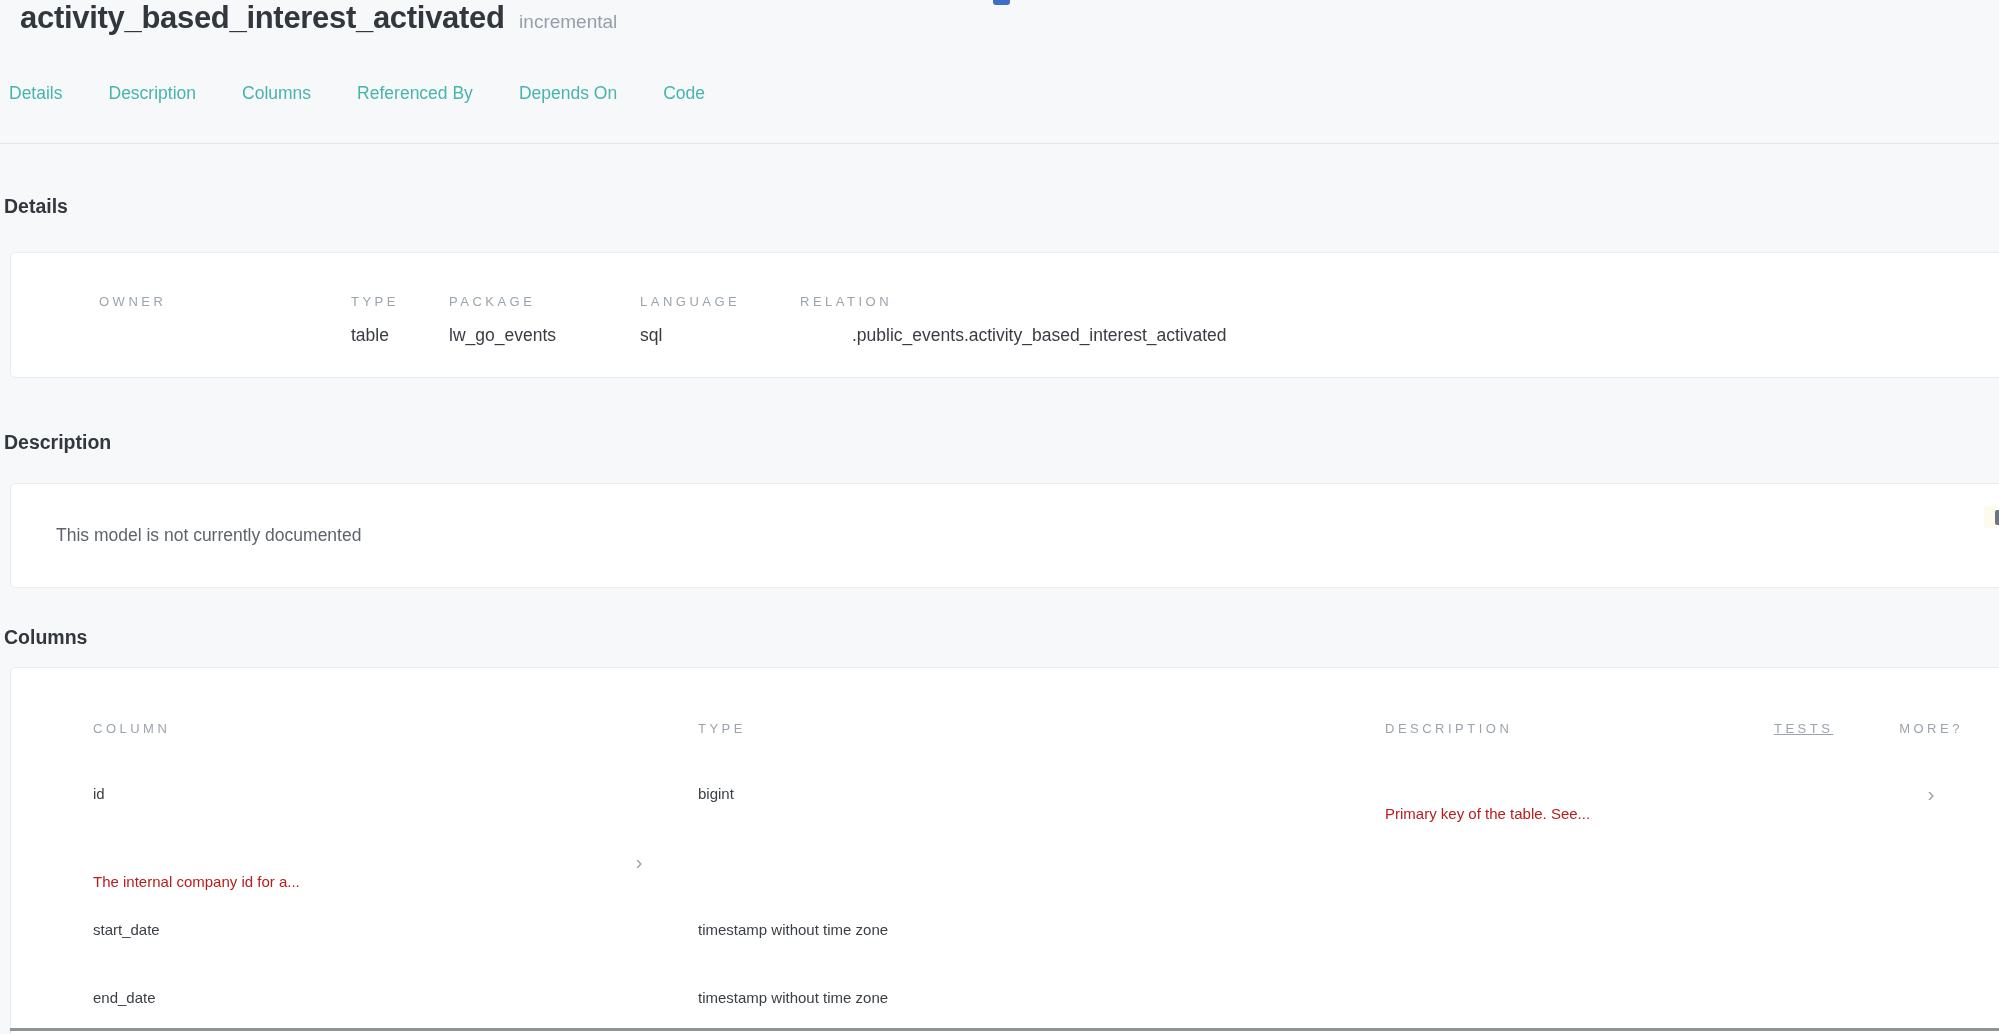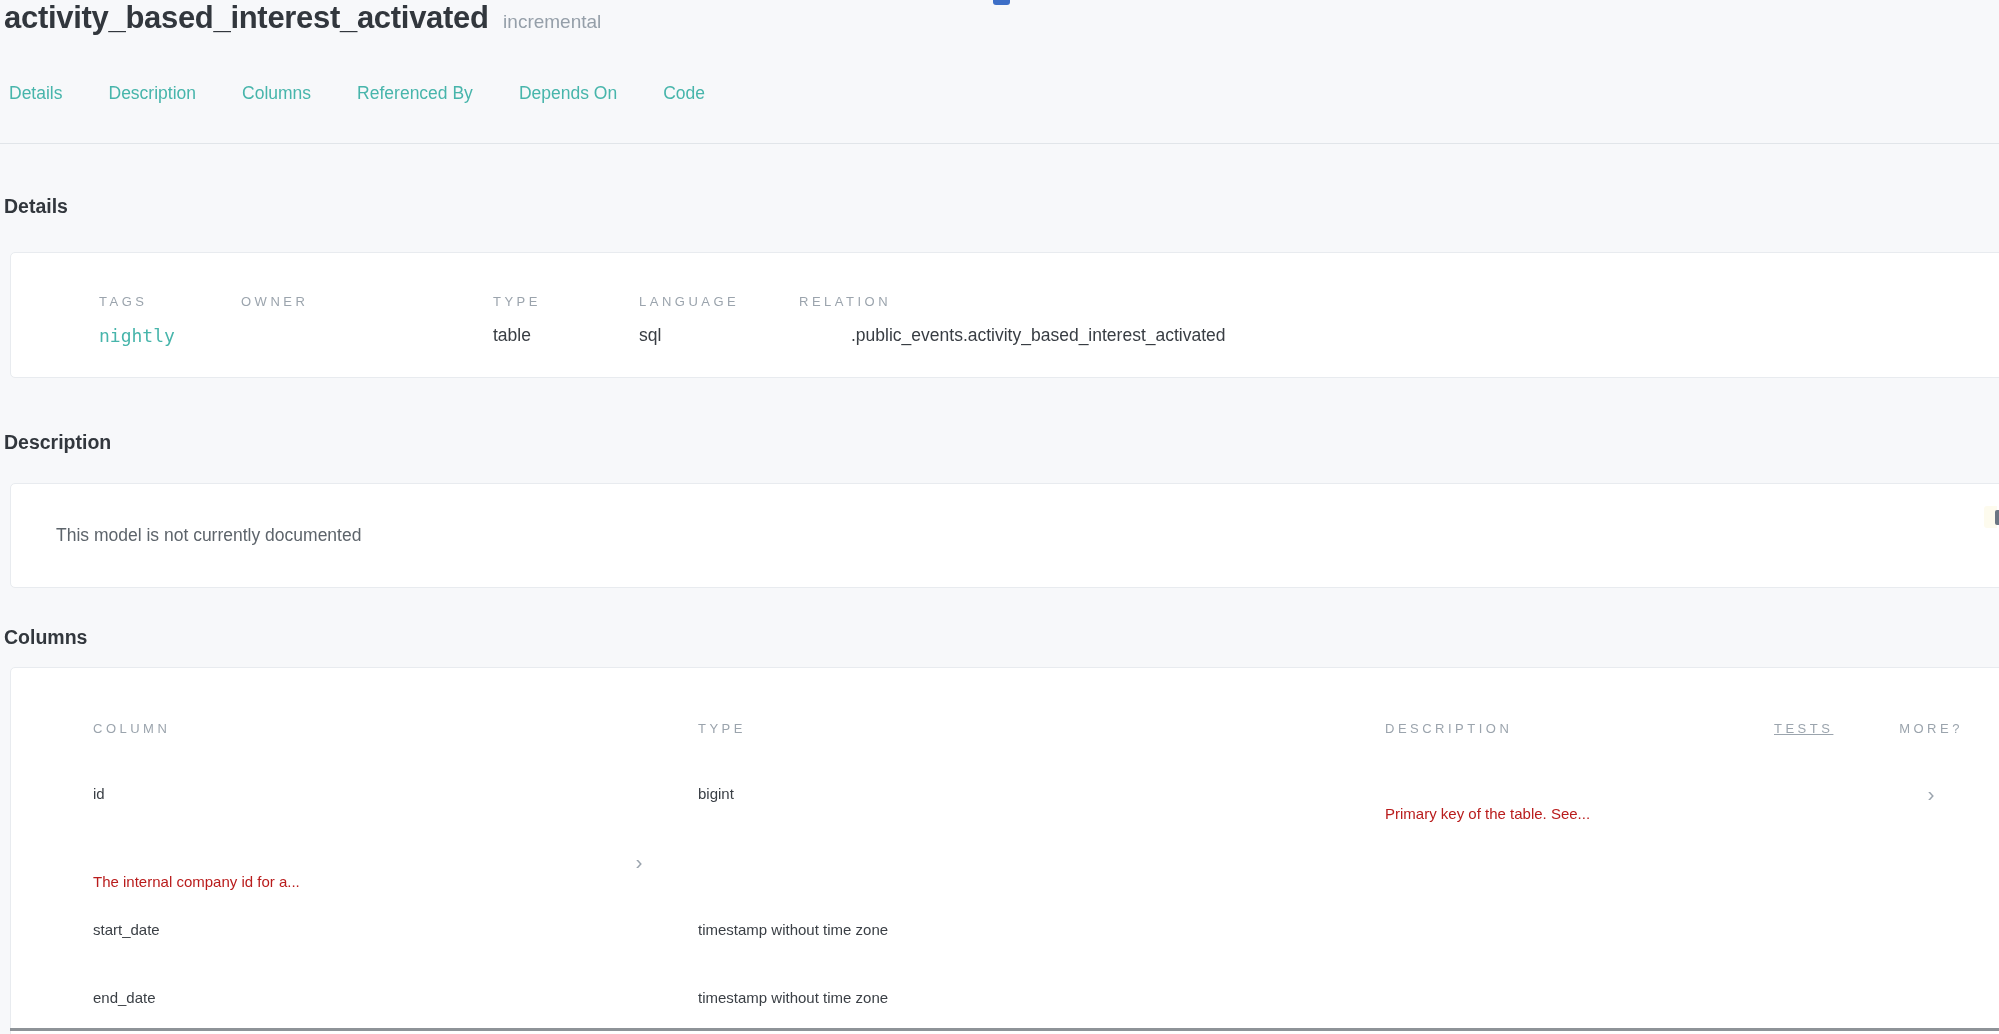--- a/index.html
+++ b/index.html
@@ -4,21 +4,21 @@
 <style>
   * { margin:0; padding:0; box-sizing:border-box; }
   html,body { background:#f7f8fa; }
   body { font-family:"Liberation Sans","DejaVu Sans",sans-serif; }
   #canvas {
     position:relative; width:1999px; height:1034px;
     background:#f7f8fa; overflow:hidden;
   }
 
   
-  .title-row { position:absolute; left:4px; top:0px; white-space:nowrap; }
+  .title-row { position:absolute; left:20px; top:0px; white-space:nowrap; }
   .model-title { display:inline; font-size:31px; font-weight:700; color:#32373d; letter-spacing:-0.3px; }
   .model-subtitle { display:inline; font-size:19px; font-weight:400; color:#959fa9; margin-left:10px; }
 
   .nav-tabs { position:absolute; left:9px; top:83px; display:flex; gap:46px; }
   .nav-tab { font-size:17.5px; color:#47b5ab; text-decoration:none; cursor:pointer; white-space:nowrap; }
 
   .nav-divider { position:absolute; left:0; right:0; top:143px; height:1px; background:#e1e5e9; }
 
   
   .section-heading { position:absolute; left:4px; font-size:19.5px; font-weight:700; color:#32373d; }
@@ -30,21 +30,21 @@
     position:absolute; left:10px; right:-6px;
     background:#ffffff; border:1px solid #e8ebef; border-radius:5px;
   }
   #card-details { top:252px; height:126px; padding:41px 0 0 88px; display:flex; }
   #card-description { top:483px; height:105px; }
   #card-columns { top:667px; height:377px; border-radius:5px 5px 0 0; }
 
   
   .field { flex:0 0 auto; }
   .f-tags { width:142px; } .f-owner { width:252px; } .f-type { width:98px; }
-  .f-package { width:191px; } .f-language { width:160px;margin-left:48px; } .f-relation { flex:1 1 auto; }
+  .f-package { width:191px; } .f-language { width:160px; } .f-relation { flex:1 1 auto; }
   .lbl {
     font-size:13px; letter-spacing:3.5px; color:#9ba4ad;
     text-transform:uppercase; margin-bottom:16px; white-space:nowrap;
   }
   .val { font-size:17.5px; color:#383d43; white-space:nowrap; }
   .val-tag { font-family:"DejaVu Sans Mono","Liberation Mono",monospace; font-size:18px; color:#47b5ab; cursor:pointer; }
   .val-relation { margin-left:52px; }
 
   
   .desc-text { padding:41px 0 0 45px; font-size:17.5px; color:#5d646b; }
@@ -94,31 +94,31 @@
     <a class="nav-tab">Referenced By</a>
     <a class="nav-tab">Depends On</a>
     <a class="nav-tab">Code</a>
   </nav>
 
   <div class="nav-divider"></div>
 
   <h2 class="section-heading" id="details-heading">Details</h2>
 
   <div class="card" id="card-details">
-    <div class="field f-tags">
-      <div class="lbl">TAGS</div>
-      <div class="val val-tag">nightly</div>
-    </div>
     <div class="field f-owner">
       <div class="lbl">OWNER</div>
       <div class="val"></div>
     </div>
     <div class="field f-type">
       <div class="lbl">TYPE</div>
       <div class="val">table</div>
+    </div>
+    <div class="field f-package">
+      <div class="lbl">PACKAGE</div>
+      <div class="val">lw_go_events</div>
     </div>
     <div class="field f-language">
       <div class="lbl">LANGUAGE</div>
       <div class="val">sql</div>
     </div>
     <div class="field f-relation">
       <div class="lbl">RELATION</div>
       <div class="val val-relation">.public_events.activity_based_interest_activated</div>
     </div>
   </div>

